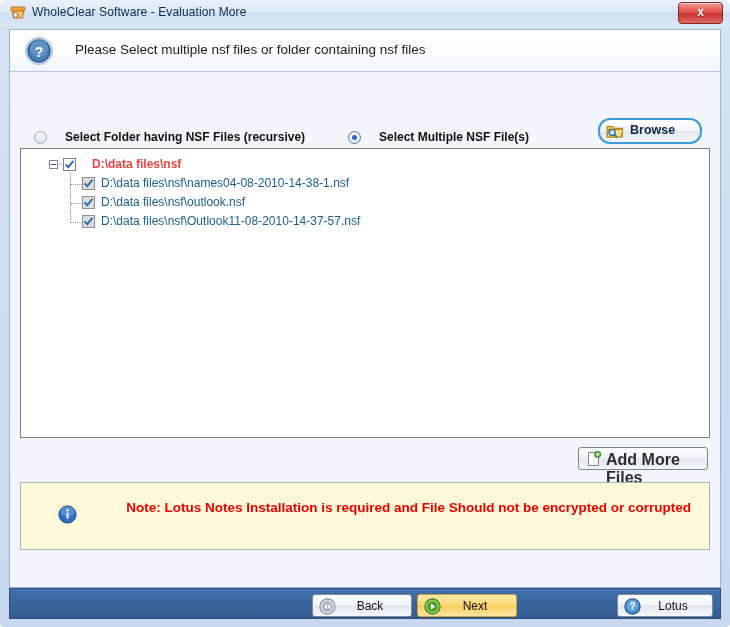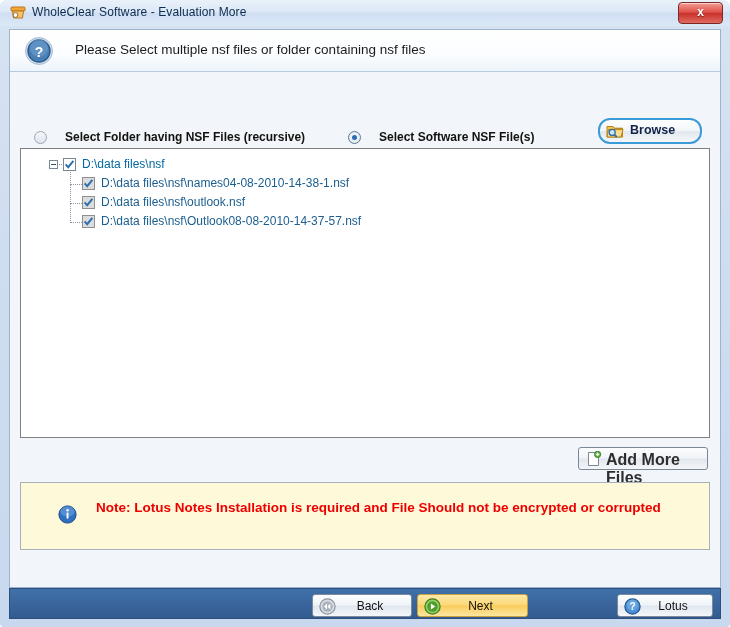--- a/index.html
+++ b/index.html
@@ -154,21 +154,21 @@
   }
   .tree-node.child .cb {
     background: #dcdcdc;
     border: 1px solid #8f8f8f;
   }
   .tree-node .cb svg { position: absolute; left: 0; top: 0; }
   .tree-node .txt { position: absolute; top: 0; }
 
   #node-root { left: 28px; top: 8px; }
   #node-root .cb { left: 14px; }
-  #node-root .txt { left: 33px; color: #0369a1; }
+  #node-root .txt { left: 43px; color: #ef4444; font-weight: bold; }
   #node-root .expander {
     position: absolute; left: 0px; top: 3px;
     width: 9px; height: 9px;
     border: 1px solid #7b8795;
     background: #ffffff;
     box-sizing: border-box;
   }
   #node-root .expander:before {
     content: ""; position: absolute;
     left: 1px; top: 3px; width: 5px; height: 1px; background: #31506e;
@@ -219,20 +219,21 @@
     width: 690px; height: 68px;
     background: #fdf9d9;
     border: 1px solid #aab0b8;
     box-sizing: border-box;
   }
   #note-icon { position: absolute; left: 37px; top: 22px; width: 19px; height: 19px; }
   #note-text {
     position: absolute; left: 75px; top: 14px; width: 595px;
     font-size: 13.5px; font-weight: bold; color: #ee0000;
     line-height: 21px;
+    text-align: right;
   }
 
   
   #footer {
     position: absolute;
     left: 9px; top: 588px;
     width: 712px; height: 31px;
     background: linear-gradient(to bottom, #3f6ba4 0%, #36año 0%, #3a659d 50%, #33598d 100%);
     background: linear-gradient(to bottom, #4071a9 0%, #3a659d 50%, #335b90 100%);
     border: 1px solid #2d4f7d;
@@ -247,21 +248,21 @@
     box-sizing: border-box;
     cursor: pointer;
   }
   .fbtn .flabel {
     position: absolute; left: 0; right: 0; top: 4px;
     text-align: center; padding-left: 16px;
     font-size: 12px; color: #111111;
   }
   .fbtn .ficon { position: absolute; left: 6px; top: 3px; width: 17px; height: 17px; }
   #btn-back   { left: 302px; width: 100px; }
-  #btn-next   { left: 407px; width: 111px;
+  #btn-next   { left: 407px; width: 100px;
     background: linear-gradient(to bottom, #fde9a8 0%, #fcd97a 45%, #f9cd5c 52%, #fde6a0 100%);
     border: 1px solid #c9a23f;
   }
   #btn-cancel { left: 509px; width: 80px; margin-top: 44px; }
   #btn-help   { left: 607px; width: 96px; }
 </style>
 </head>
 <body>
 
 <div id="window">
@@ -294,21 +295,21 @@
       <span id="header-text">Please Select multiple nsf files or folder containing nsf files</span>
     </div>
 
     <div class="radio-row">
       <div id="opt-folder" class="radio-opt">
         <span class="circle"></span>
         <span class="lbl">Select Folder having NSF Files (recursive)</span>
       </div>
       <div id="opt-files" class="radio-opt on">
         <span class="circle"></span>
-        <span class="lbl">Select Software NSF File(s)</span>
+        <span class="lbl">Select Multiple NSF File(s)</span>
       </div>
     </div>
 
     <div id="browse-btn">
       <span class="bicon">
         <svg width="18" height="16" viewBox="0 0 18 16">
           <path d="M1 3.5 L7 3.5 L8.4 5.2 L16.5 5.2 L16.5 14 L1 14 Z" fill="#f6c councils"></path>
           <path d="M1 3.5 L7 3.5 L8.4 5.2 L16.5 5.2 L16.5 14 L1 14 Z" fill="#f5c44a" stroke="#b58316" stroke-width="1"></path>
           <path d="M2.4 6.6 L17 6.6 L15 14 L1 14 Z" fill="#fbdd8d" stroke="#b58316" stroke-width="1"></path>
           <circle cx="6.2" cy="9.4" r="3" fill="#cfe6f7" stroke="#2e6ea8" stroke-width="1.3"></circle>
@@ -353,21 +354,21 @@
         <span class="txt">D:\data files\nsf\outlook.nsf</span>
       </div>
 
       <div id="node-3" class="tree-node child">
         <span class="elbow"></span>
         <span class="cb">
           <svg width="11" height="11" viewBox="0 0 11 11">
             <path d="M1.6 5.4 L4.2 8.2 L9.4 1.8" fill="none" stroke="#2f6fb0" stroke-width="2"></path>
           </svg>
         </span>
-        <span class="txt">D:\data files\nsf\Outlook08-08-2010-14-37-57.nsf</span>
+        <span class="txt">D:\data files\nsf\Outlook11-08-2010-14-37-57.nsf</span>
       </div>
 
     </div>
 
     <div id="addmore-btn">
       <span class="aicon">
         <svg width="16" height="16" viewBox="0 0 16 16">
           <path d="M2.5 1.5 L10 1.5 L12.5 4 L12.5 14.5 L2.5 14.5 Z" fill="#ffffff" stroke="#7d8894" stroke-width="1"></path>
           <path d="M10 1.5 L10 4 L12.5 4" fill="#e4e8ed" stroke="#7d8894" stroke-width="1"></path>
           <circle cx="11.6" cy="3.4" r="3.1" fill="#5db73f" stroke="#3b8228" stroke-width="1"></circle>

